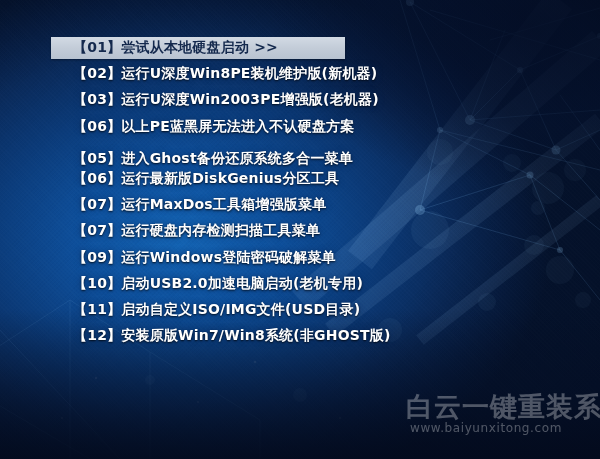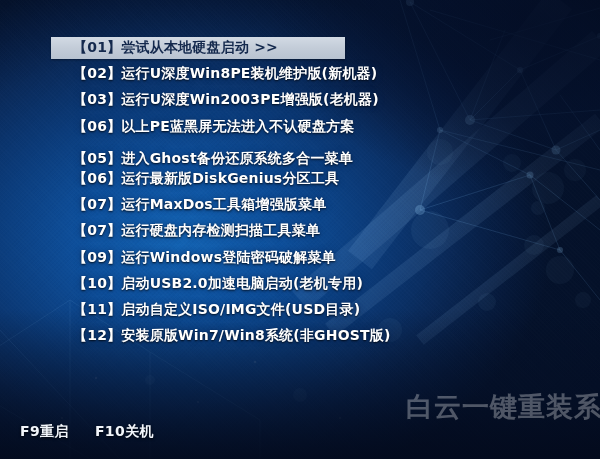--- a/index.html
+++ b/index.html
@@ -318,23 +318,20 @@
         <span class="label">【10】启动USB2.0加速电脑启动(老机专用)</span>
       </div>
       <div class="menu-row" style="top: 299px; align-items: center;">
         <span class="label">【11】启动自定义ISO/IMG文件(USD目录)</span>
       </div>
       <div class="menu-row" style="top: 325.2px; text-align: right;">
         <span class="label">【12】安装原版Win7/Win8系统(非GHOST版)</span>
       </div>
     </div>
 
-  <div class="footkeys" id="footkeys">
-      <span class="fk">F9重启</span>
-      <span class="fk">F10关机</span>
-    </div>
 
 
   <div class="watermark">
     <div class="wm-cn">白云一键重装系统</div>
+    <div class="wm-url">www.baiyunxitong.com</div>
   </div>
 
 </div>
 
 </body></html>

